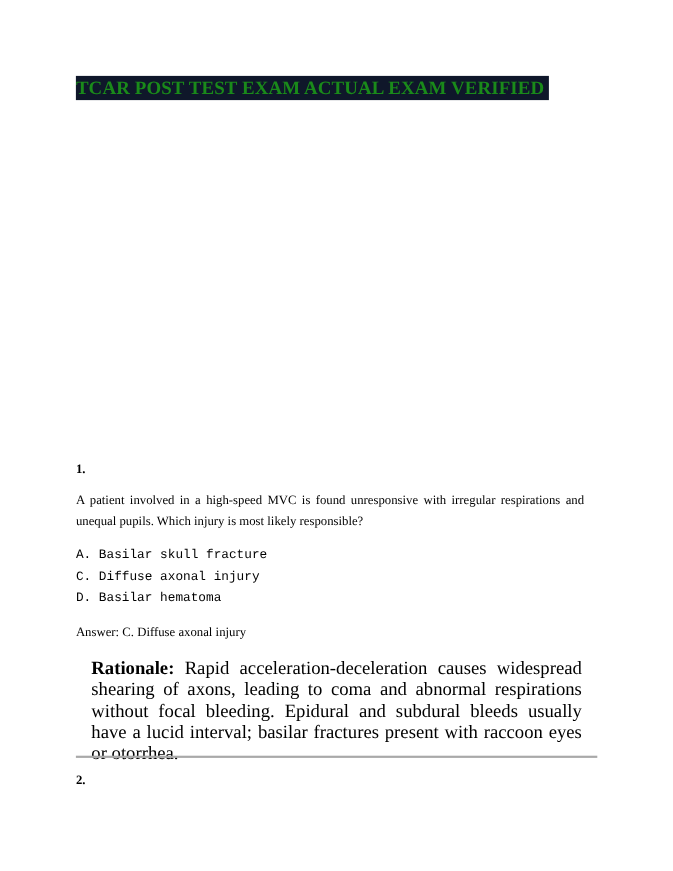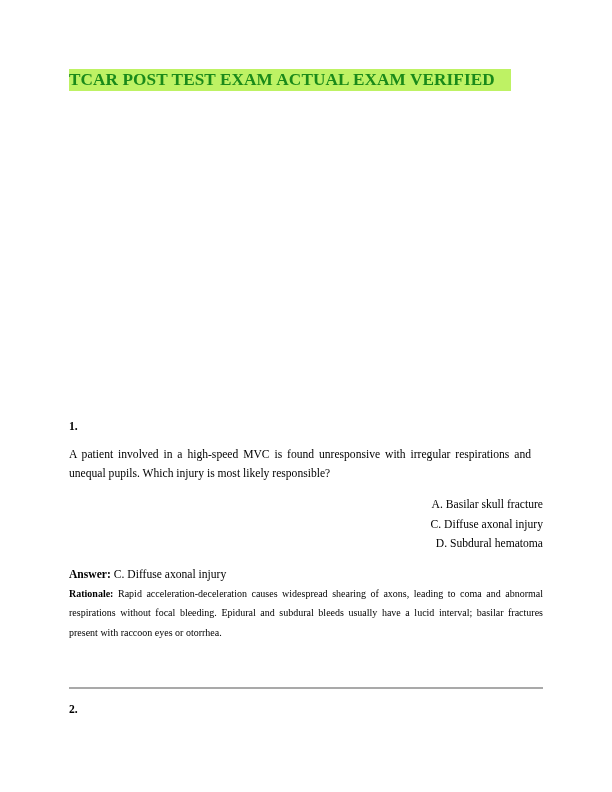--- a/index.html
+++ b/index.html
@@ -33,22 +33,22 @@
   .doc-title .title-line {
     display: block;
     font-size: 17.2px;
     font-weight: bold;
     line-height: 28.8px;
     color: #1a8a1a;
     letter-spacing: 0.1px;
     white-space: nowrap;
   }
   .doc-title .title-line > span.hl {
-    background-color: #bef264;
-    padding: 1px 16px 2px 0;
+    background-color: #0f172a;
+    padding: 1px 4px 2px 0;
     box-decoration-break: clone;
     -webkit-box-decoration-break: clone;
   }
 
   
   .content {
     position: absolute;
     left: 69px;
     top: 418px;
     width: 474px;
@@ -68,40 +68,41 @@
     text-justify: inter-word;
     margin: 0 12px 12px 0;
   }
 
   .options {
     margin: 0 0 12px 0;
   }
   .option {
     font-size: 11.6px;
     line-height: 19.2px;
-    text-align: right;
+    text-align: left;
     white-space: nowrap;
+    font-family: Liberation Mono, monospace;
   }
 
   .answer-line {
     font-size: 11.6px;
     line-height: 19.2px;
     text-align: left;
     margin: 0;
   }
   .answer-line .lead {
-    font-weight: bold;
+    font-weight: normal;
   }
 
   .rationale {
-    font-size: 10px;
+    font-size: 17px;
     line-height: 19.2px;
     text-align: justify;
     text-justify: inter-word;
-    margin: 0;
+    margin: 14px;
   }
   .rationale .lead {
     font-weight: bold;
   }
 
   
   .divider {
     position: absolute;
     left: 69px;
     top: 687px;
@@ -132,21 +133,21 @@
 
   <div class="content">
 
     <p class="q-number">1.</p>
 
     <p class="q-stem">A patient involved in a high-speed MVC is found unresponsive with irregular respirations and unequal pupils. Which injury is most likely responsible?</p>
 
     <div class="options">
       <div class="option">A. Basilar skull fracture</div>
       <div class="option">C. Diffuse axonal injury</div>
-      <div class="option">D. Subdural hematoma</div>
+      <div class="option">D. Basilar hematoma</div>
     </div>
 
     <p class="answer-line"><span class="lead">Answer:</span> <span>C. Diffuse axonal injury</span></p>
 
     <p class="rationale"><span class="lead">Rationale:</span> <span>Rapid acceleration-deceleration causes widespread shearing of axons, leading to coma and abnormal respirations without focal bleeding. Epidural and subdural bleeds usually have a lucid interval; basilar fractures present with raccoon eyes or otorrhea.</span></p>
 
   </div>
 
   <hr class="divider">
 

